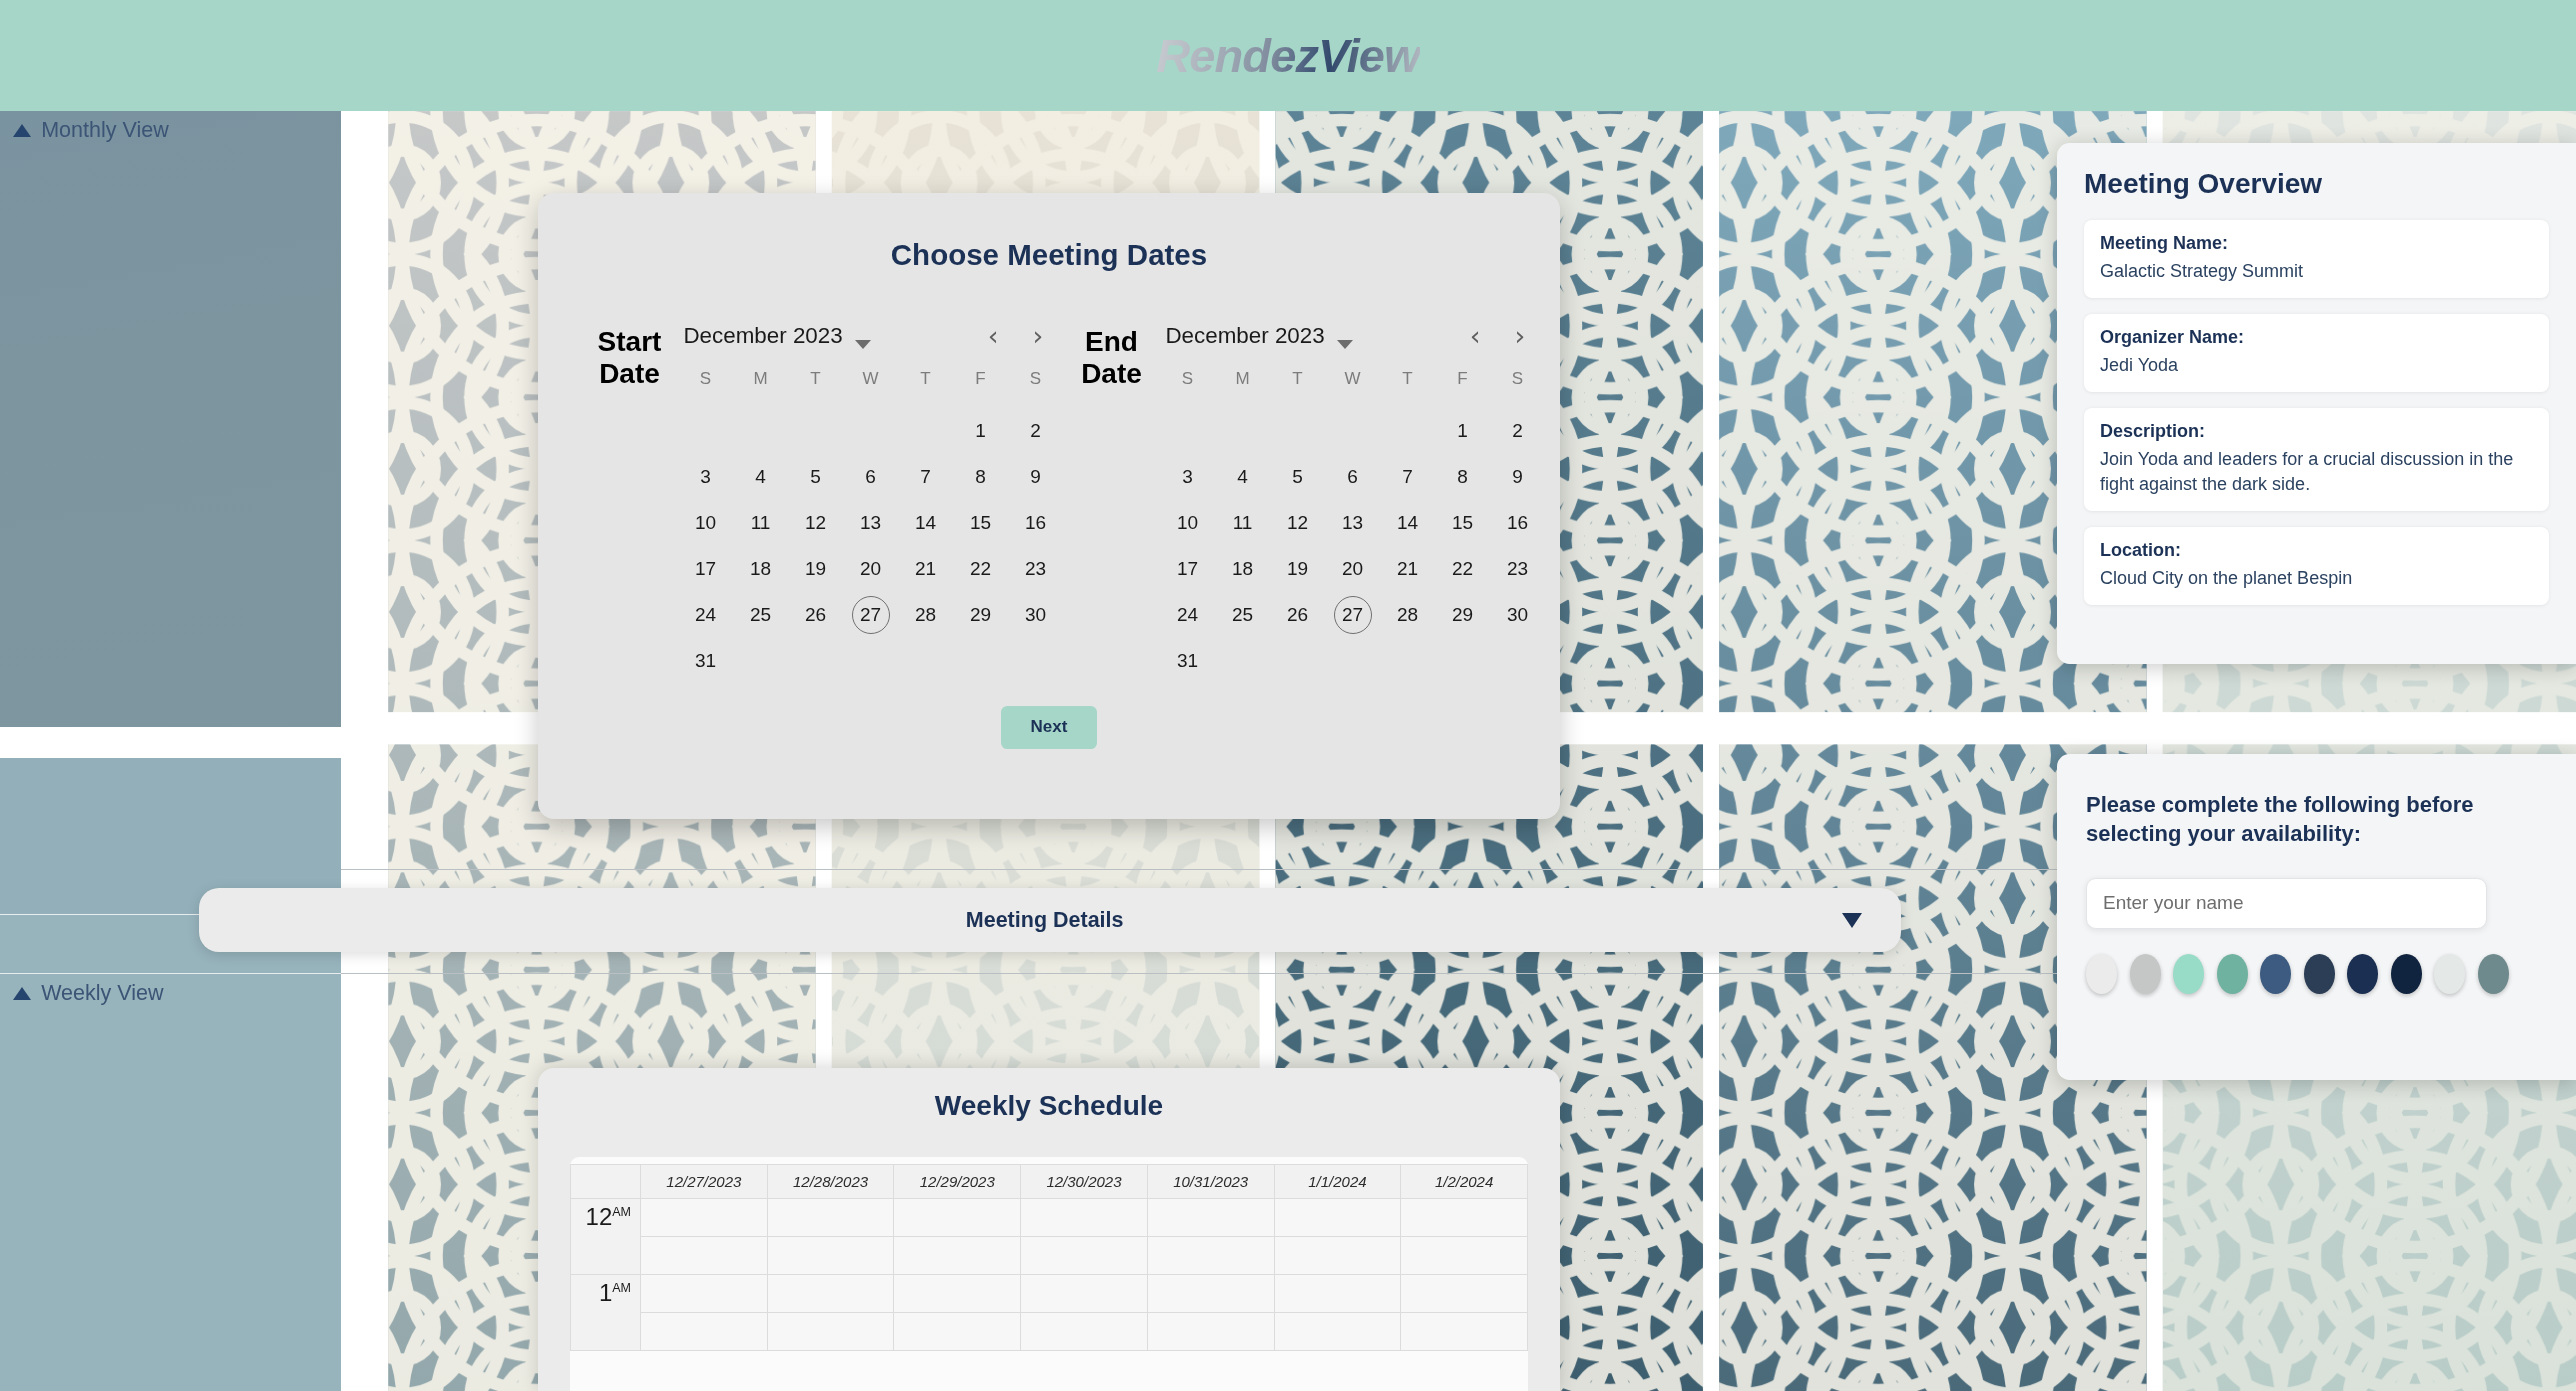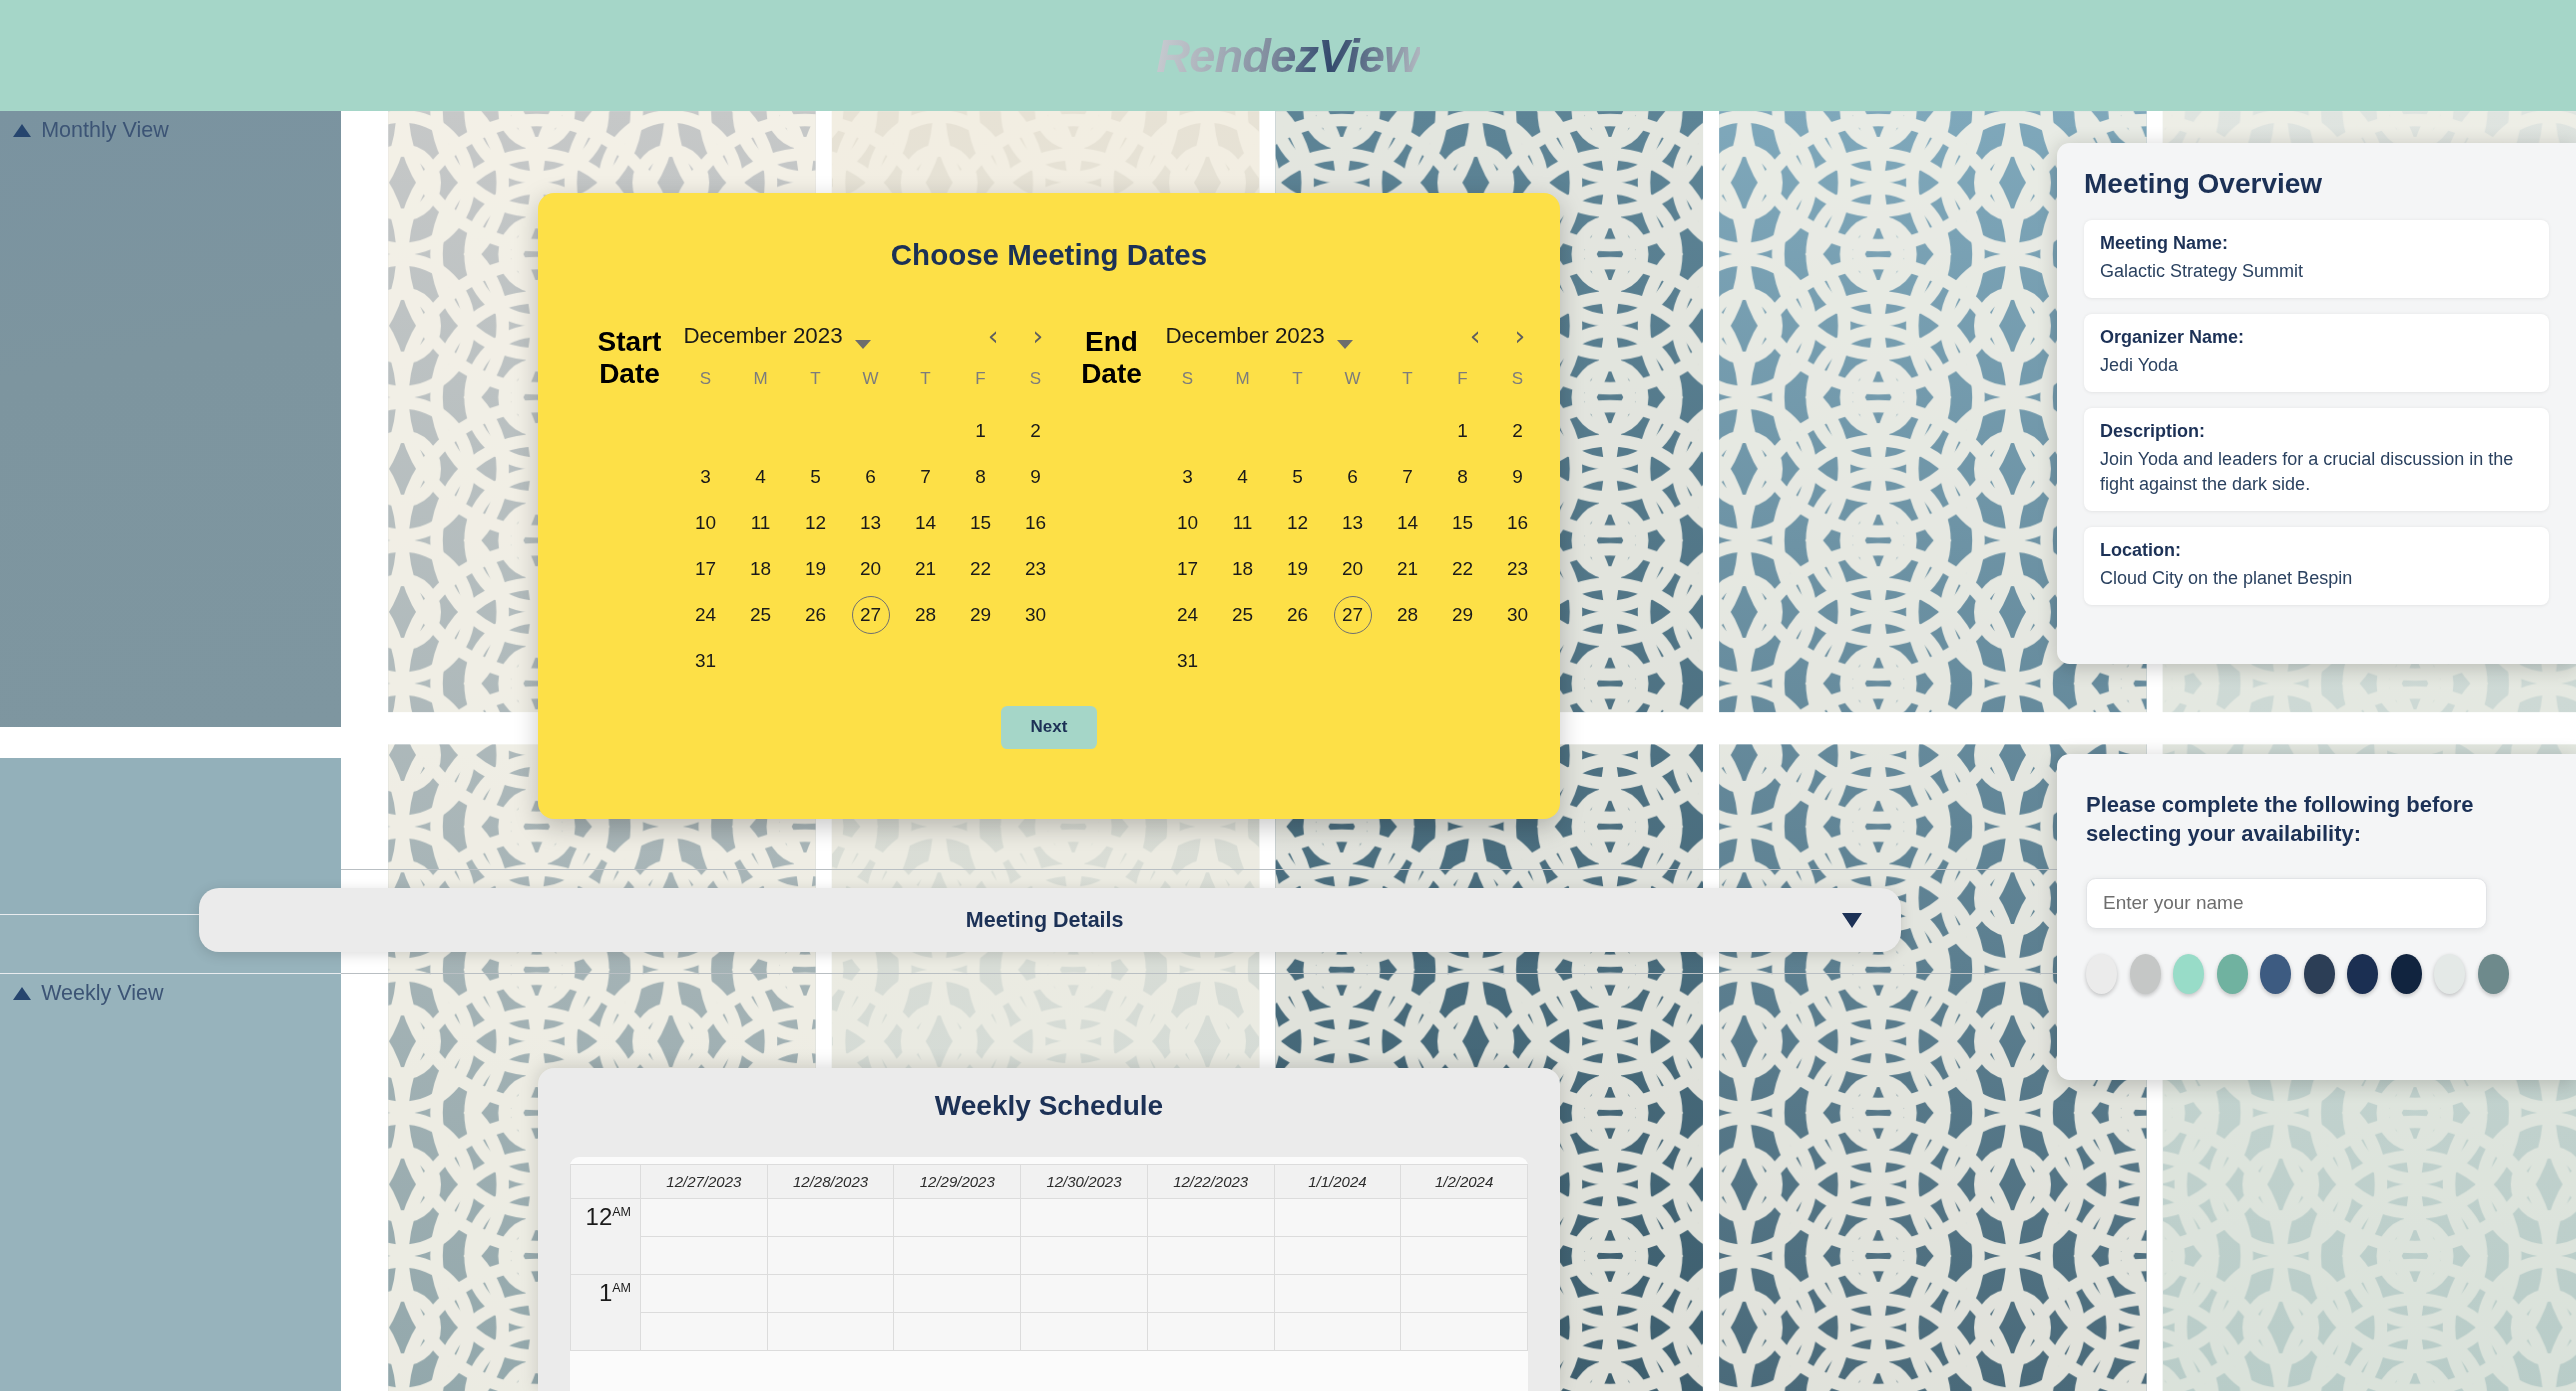--- a/index.html
+++ b/index.html
@@ -90,21 +90,21 @@
   .bg-rule {
     position: absolute; left: 341px; width: 2235px; height: 0.9px;
     background: #b9bfc3; z-index: 5;
   }
 
   
   .date-dialog {
     position: absolute;
     left: 538px; top: 193px;
     width: 1022px; height: 626px;
-    background: #fde047;
+    background: #e5e5e5;
     border-radius: 16px;
     box-shadow: 0 7.2px 25px rgba(0,0,0,0.22);
     z-index: 30;
   }
   .dd-title {
     text-align: center;
     font-size: 29.5px;
     font-weight: bold;
     color: #1c3156;
     margin-top: 45px;
@@ -410,21 +410,21 @@
   <div class="wp-title">Weekly Schedule</div>
   <div class="wp-table-wrap">
     <table class="wsched">
       <thead>
         <tr>
           <th class="corner"></th>
         <th class="daycol">12/27/2023</th>
             <th class="daycol">12/28/2023</th>
             <th class="daycol">12/29/2023</th>
             <th class="daycol">12/30/2023</th>
-            <th class="daycol">12/22/2023</th>
+            <th class="daycol">10/31/2023</th>
             <th class="daycol">1/1/2024</th>
             <th class="daycol">1/2/2024</th>
           </tr>
       </thead>
       <tbody>
           <tr>
             <td class="timecell" rowspan="2"><span>12</span><sup>AM</sup></td>
             <td class="slot"></td>
             <td class="slot"></td>
             <td class="slot"></td>

